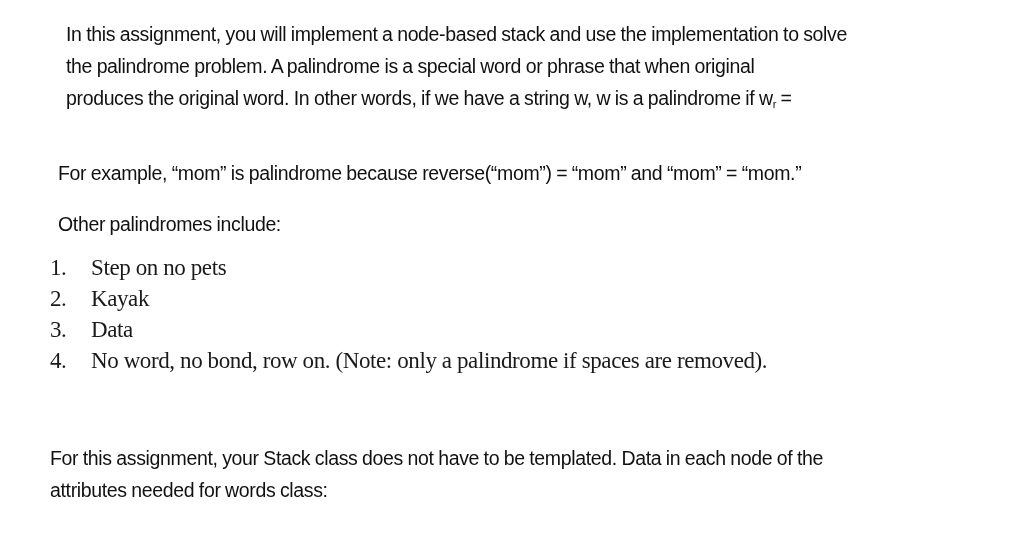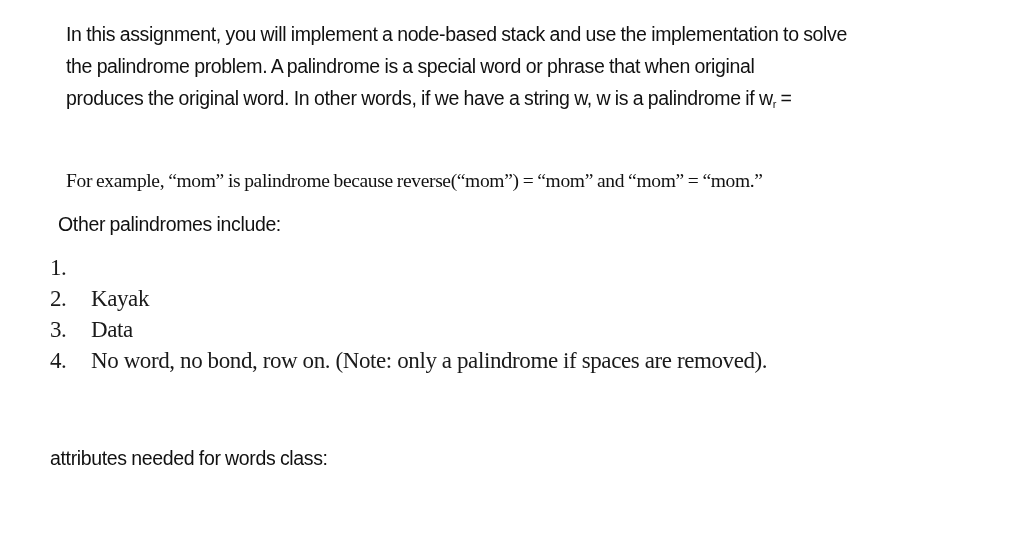--- a/index.html
+++ b/index.html
@@ -85,39 +85,41 @@
 <body>
 
 <div class="page">
 
   <p class="p1 sans" style="margin:16px;">
     <span class="line">In this assignment, you will implement a node-based stack and use the implementation to solve</span>
     <span class="line">the palindrome problem.  A palindrome is a special word or phrase that when original</span>
     <span class="line"><span>produces the original word.  In other words, if we have a string w, w is a palindrome if w</span><sub class="r">r</sub><span> =</span></span>
   </p>
 
-  <p class="p2 sans" style="margin:16px;font-family:Liberation Serif, serif;">For example, “mom” is palindrome because reverse(“mom”) = “mom” and “mom” = “mom.”</p>
+  <p class="p2 sans" style="margin:8px;">For example, “mom” is palindrome because reverse(“mom”) = “mom” and “mom” = “mom.”</p>
 
   <p class="p3 sans" style="margin:8px;">Other palindromes include:</p>
 
   <ol class="list">
     <li>
       <span class="num">1.</span>
+      <span>Step on no pets</span>
     </li>
     <li>
       <span class="num">2.</span>
       <span>Kayak</span>
     </li>
     <li>
       <span class="num">3.</span>
       <span>Data</span>
     </li>
     <li>
       <span class="num">4.</span>
       <span>No word, no bond, row on.  (Note: only a palindrome if spaces are removed).</span>
     </li>
   </ol>
 
   <p class="p4 sans" style="margin:0;">
+    <span class="line">For this assignment, your Stack class does not have to be templated.  Data in each node of the</span>
     <span class="line">attributes needed for words class:</span>
   </p>
 
 </div>
 
 </body></html>

